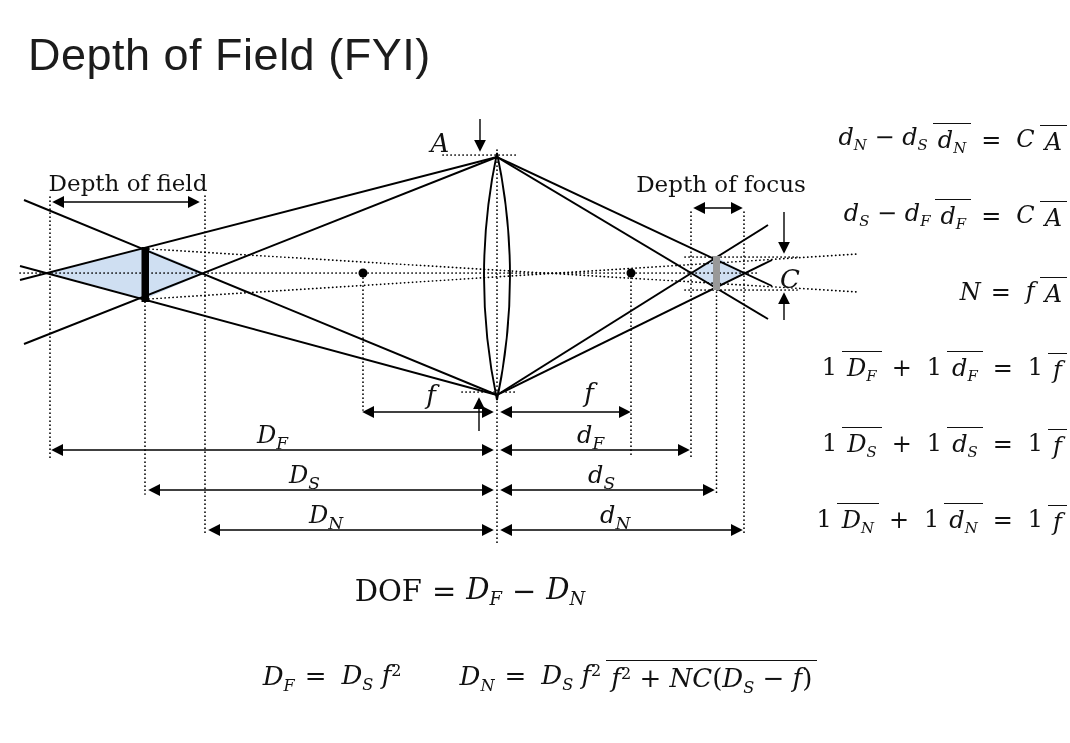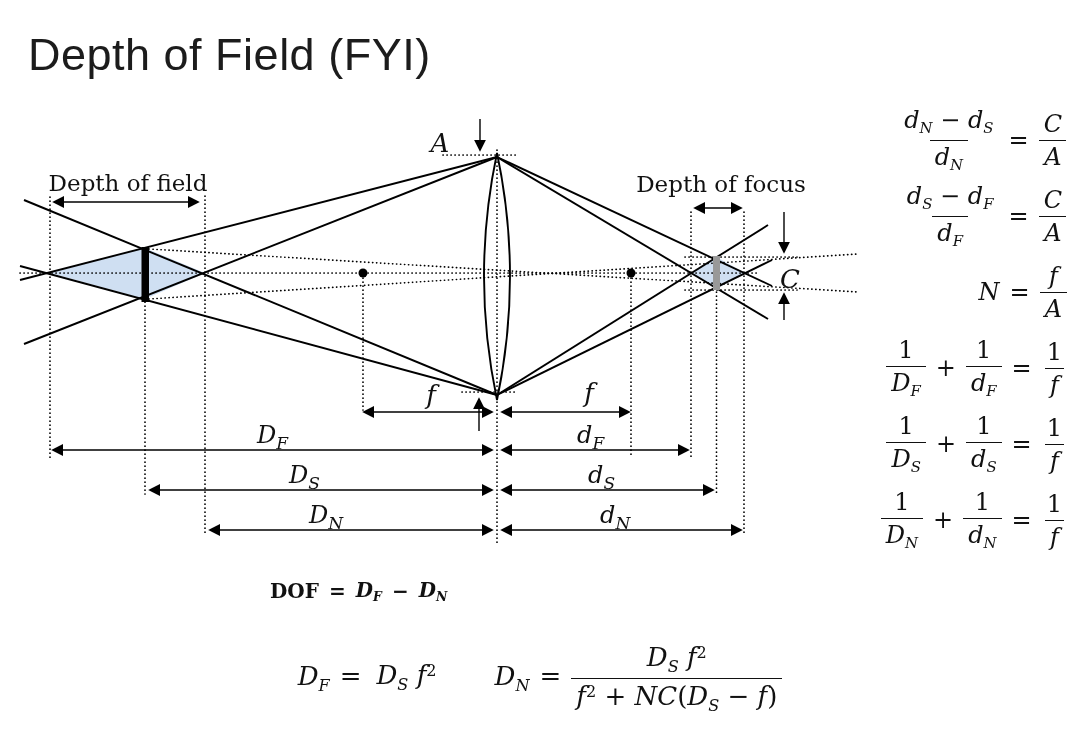--- a/index.html
+++ b/index.html
@@ -5,31 +5,31 @@
   html,body{margin:0;padding:0;background:#fff;}
   body{position:relative;width:1070px;height:743px;overflow:hidden;
        font-family:"Liberation Sans",sans-serif;color:#111;}
   .slide-title{position:absolute;left:28px;top:6px;font-size:45px;font-weight:300;
        letter-spacing:.5px;color:#1c1c1c;margin-top:23px;}
   
   .eq{font-family:"DejaVu Serif",serif;color:#111;white-space:nowrap;}
   .eq i{font-style:italic;}
   .eq sub{font-size:62%;vertical-align:-0.35em;}
   .eq sup{font-size:62%;vertical-align:0.5em;}
-  .frac{display:inline-flex;flex-direction:column;align-items:center;
+  .frac{display:inline-flex;align-items:center;
         vertical-align:middle;text-align:center;}
   .frac .num{padding:0 5px 2px;}
   .frac .den{padding:2px 5px 0;border-top:1.6px solid #111;}
   .op{margin:0 10px;}
   .eq-stack{position:absolute;left:833px;top:102px;width:234px;
         display:flex;flex-direction:column;}
   .eq-row{height:76px;display:flex;align-items:center;justify-content:flex-end;
         font-size:24px;}
   .eq-dof{position:absolute;left:270px;top:568px;width:400px;height:46px;
-        display:flex;align-items:center;font-size:20px;font-weight:bold;}
+        display:flex;align-items:center;justify-content:center;font-size:29px;}
   .eq-bottom{position:absolute;left:120px;top:630px;width:840px;height:96px;
         display:flex;align-items:center;justify-content:center;gap:53px;font-size:26px;}
   
   #diagram{position:absolute;left:0;top:90px;}
   #diagram text{font-family:"DejaVu Serif",serif;fill:#111;}
   .dlabel{font-size:23px;}
   .mvar{font-size:26px;font-style:italic;}
   .dim-label{font-size:24px;font-style:italic;}
   .dim-sub{font-size:17px;font-style:italic;}
   .ray{stroke:#000;stroke-width:1.9;fill:none;}

